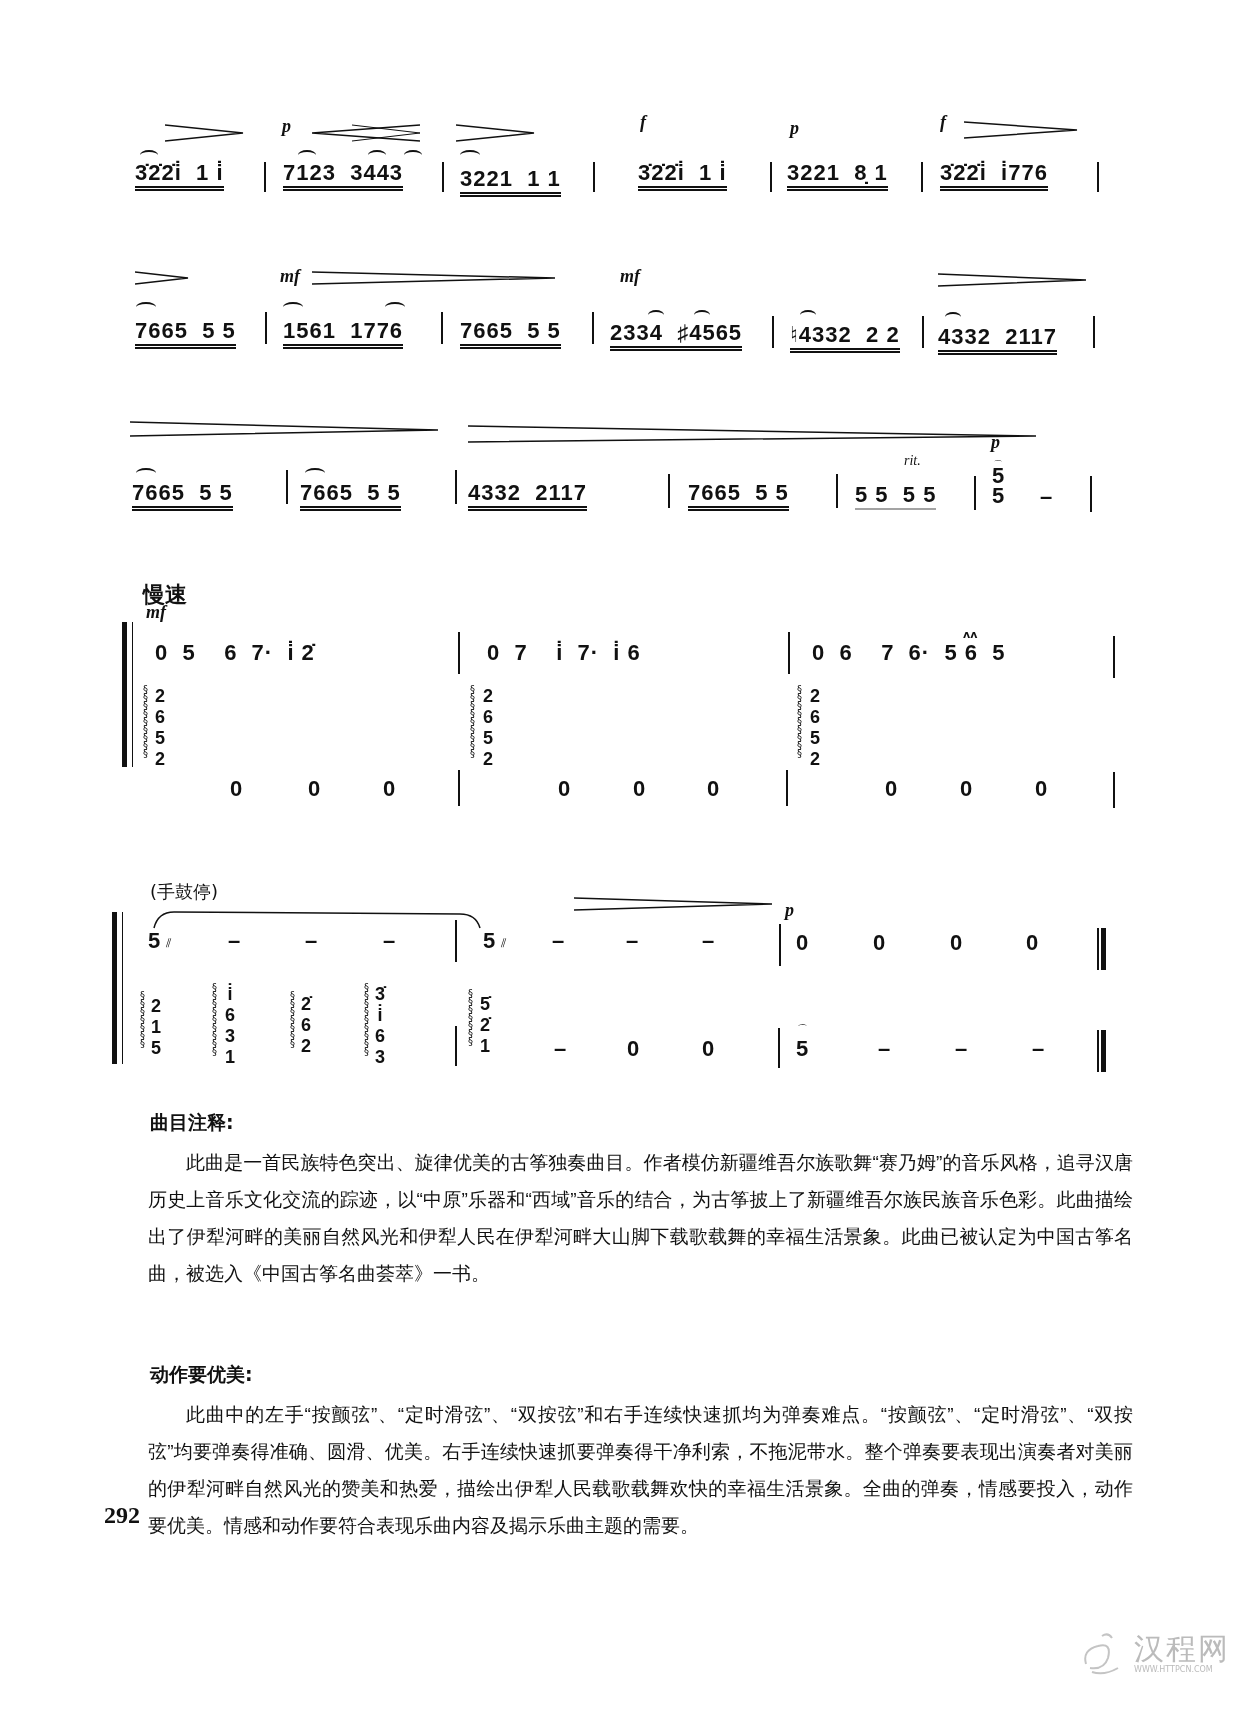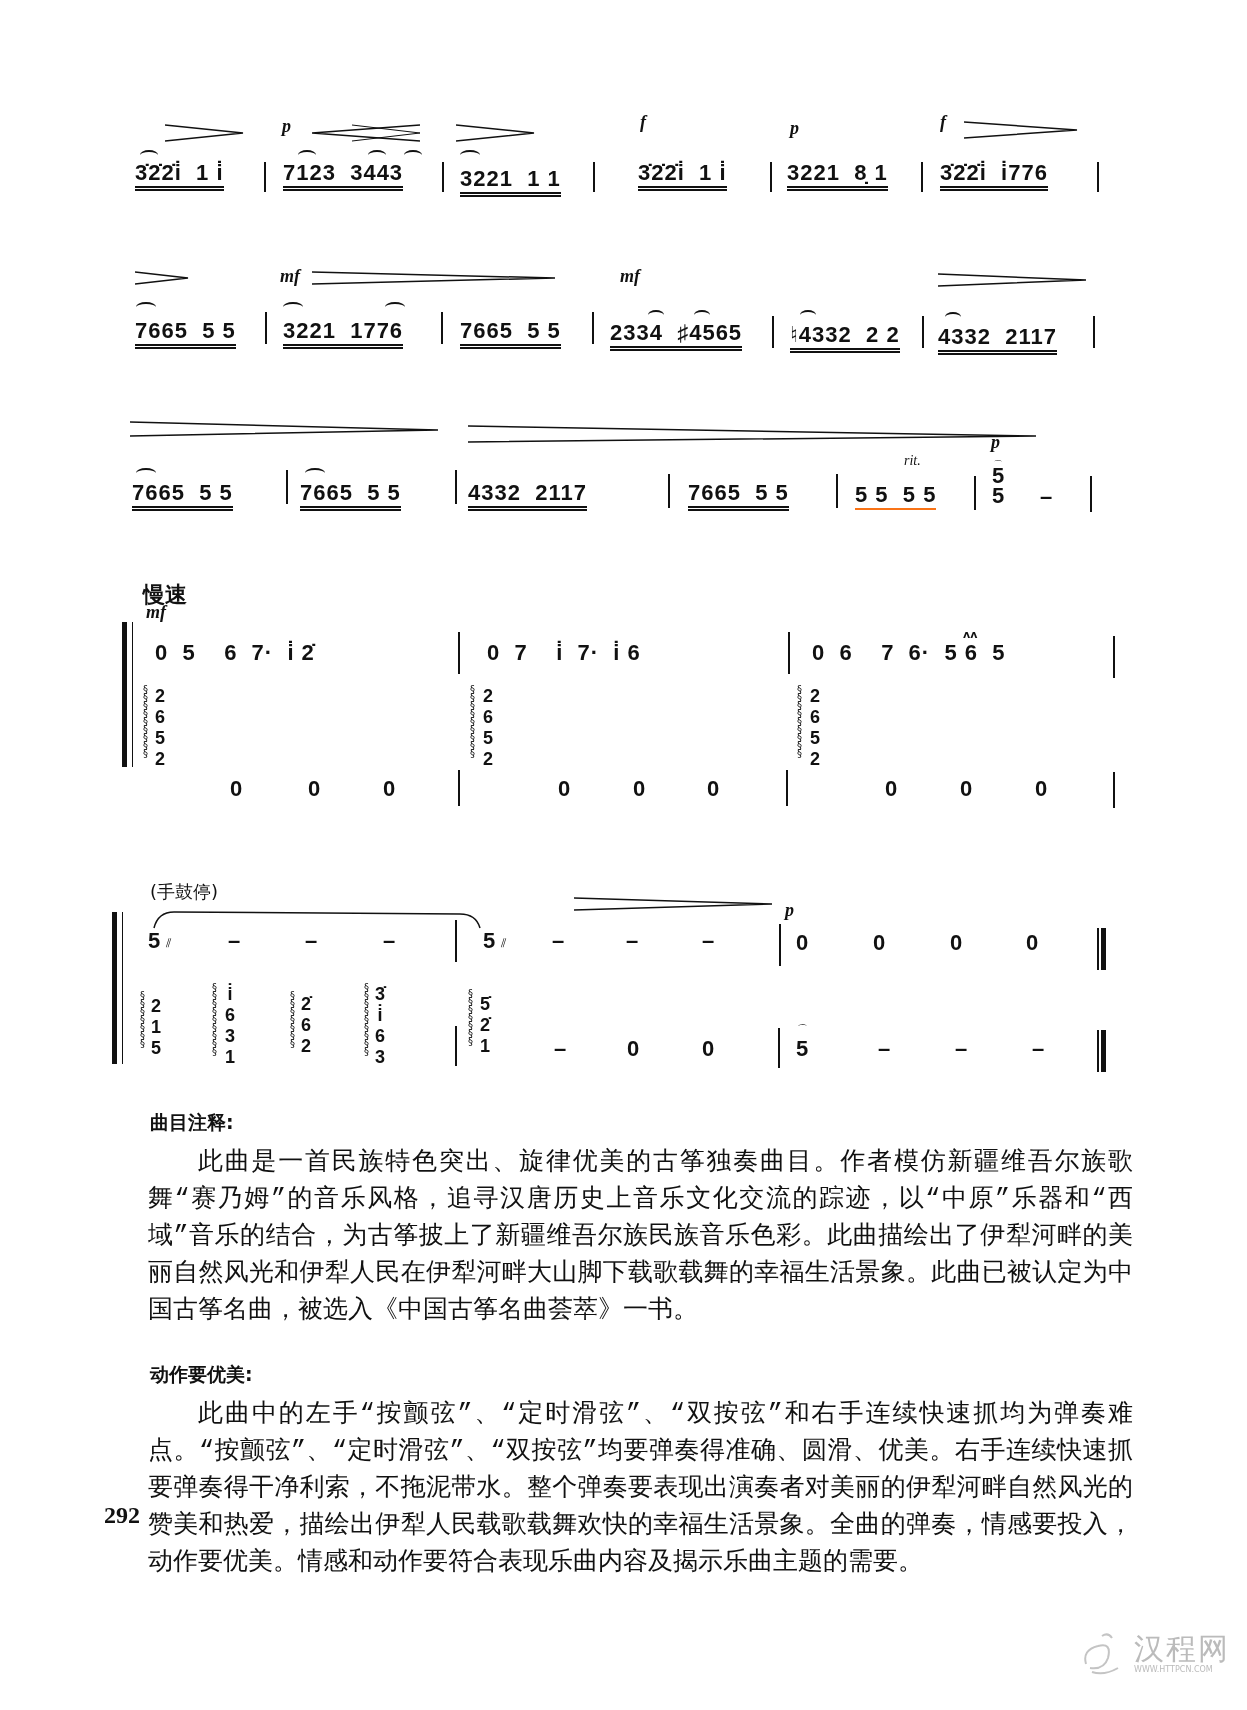--- a/index.html
+++ b/index.html
@@ -8,25 +8,25 @@
     font-family: "DejaVu Sans", "Liberation Sans", sans-serif; color: #111;
     overflow: hidden;
   }
   .abs { position: absolute; }
   .num { font-family: "Liberation Sans", "DejaVu Sans", sans-serif; font-weight: bold; font-size: 22px; letter-spacing: 1px; white-space: pre; }
   .dyn { font-family: "Liberation Serif", "DejaVu Serif", serif; font-style: italic; font-weight: bold; font-size: 18px; }
   .rit { font-family: "Liberation Serif", "DejaVu Serif", serif; font-style: italic; font-size: 14px; }
   .bar { position: absolute; width: 2px; background: #111; }
   .dbar { position: absolute; width: 9px; border-left: 2px solid #111; border-right: 5px solid #111; box-sizing: border-box; }
   .hair { position: absolute; }
-  .ul { border-bottom: 2px solid #f97316; }
+  .ul { border-bottom: 2px solid #a3a3a3; }
   .ul2 { border-bottom: 5px double #111; }
   .slur { position: absolute; height: 8px; border-top: 2px solid #111; border-radius: 50% 50% 0 0; }
   .cn-head { font-family: "DejaVu Sans", sans-serif; font-weight: bold; font-size: 19px; }
-  .para { font-family: Liberation Mono, monospace; font-size: 25px; line-height: 37px; width: 985px; text-indent: 2em; text-align: justify; }
+  .para { font-family: Liberation Sans, sans-serif; font-size: 19px; line-height: 37px; width: 985px; text-indent: 2em; text-align: justify; }
   .chord { font-family: "Liberation Sans", sans-serif; font-weight: bold; font-size: 18px; line-height: 21px; text-align: center; width: 16px; }
   .wavy { position: absolute; width: 6px; font-size: 10px; line-height: 8px; color: #111; }
   .brace { position: absolute; border-left: 5px solid #111; border-right: 1px solid #111; width: 5px; }
   .pageno { font-family: "Liberation Serif", serif; font-weight: bold; font-size: 24px; }
   .wm { color: #bbb; font-family: "DejaVu Sans", sans-serif; }
   .slash { font-size: 12px; font-weight: normal; vertical-align: middle; }
 </style>
 </head>
 <body>
 
@@ -88,21 +88,21 @@
   <div class="slur" style="left:136px;top:302px;width:20px"></div>
   <div class="slur" style="left:283px;top:302px;width:20px"></div>
   <div class="slur" style="left:385px;top:302px;width:20px"></div>
   <div class="slur" style="left:648px;top:310px;width:16px"></div>
   <div class="slur" style="left:694px;top:310px;width:16px"></div>
   <div class="slur" style="left:800px;top:310px;width:16px"></div>
   <div class="slur" style="left:945px;top:312px;width:16px"></div>
 
   <span class="abs num ul2" style="left:135px;top:318px">7665  5 5</span>
   <div class="bar" style="left:265px;top:312px;height:32px"></div>
-  <span class="abs num ul2" style="left:283px;top:318px">3221  1776</span>
+  <span class="abs num ul2" style="left:283px;top:318px">1561  1776</span>
   <div class="bar" style="left:441px;top:312px;height:32px"></div>
   <span class="abs num ul2" style="left:460px;top:318px">7665  5 5</span>
   <div class="bar" style="left:592px;top:312px;height:32px"></div>
   <span class="abs num ul2" style="left:610px;top:320px">2334  ♯4565</span>
   <div class="bar" style="left:772px;top:316px;height:32px"></div>
   <span class="abs num ul2" style="left:790px;top:322px">♮4332  2 2</span>
   <div class="bar" style="left:922px;top:316px;height:32px"></div>
   <span class="abs num ul2" style="left:938px;top:324px">4332  2117</span>
   <div class="bar" style="left:1093px;top:316px;height:32px"></div>
 </div>

